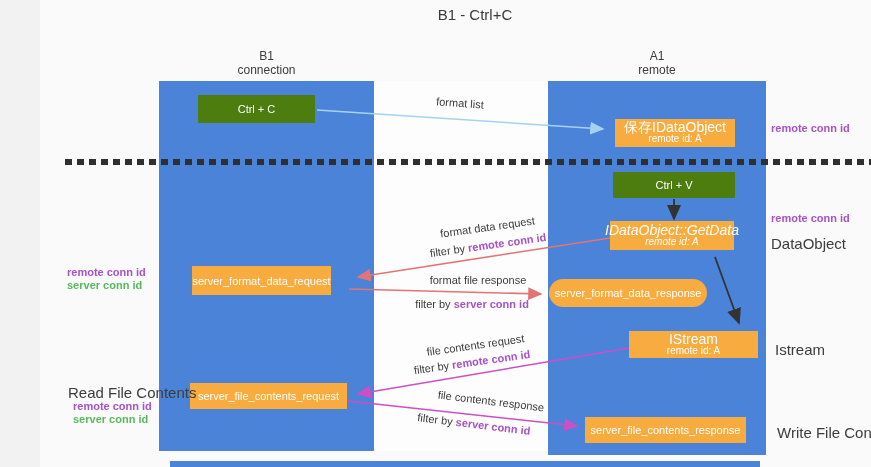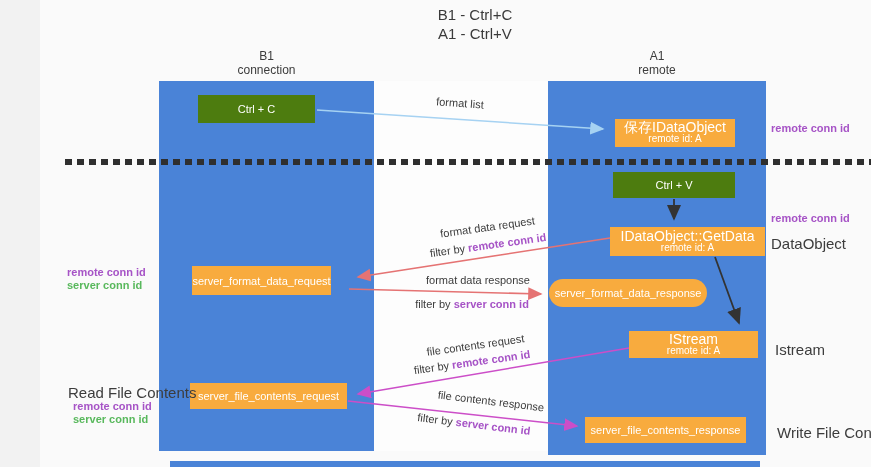--- a/index.html
+++ b/index.html
@@ -61,21 +61,20 @@
   svg.arrows{position:absolute;left:0;top:0;pointer-events:none;}
   .bottom-strip{position:absolute;background:#4a83d7;}
 </style>
 </head>
 <body>
 
 <div class="canvas">
 
   <div class="title">
     <div>B1 - Ctrl+C</div>
-    <div>A1 - Ctrl+V</div>
   </div>
 
   <div class="col-header" style="left:119px;width:215px;">
     <div>B1</div>
     <div>connection</div>
   </div>
   <div class="col-header" style="left:508px;width:218px;">
     <div>A1</div>
     <div>remote</div>
   </div>
@@ -117,21 +116,21 @@
 
   <div class="node orange" style="left:575px;top:119px;width:120px;height:28px;">
     <div class="l1">保存IDataObject</div>
     <div class="l2">remote id: A</div>
   </div>
 
   <div class="node green single" style="left:573px;top:172px;width:122px;height:26px;">
     <div>Ctrl + V</div>
   </div>
 
-  <div class="node orange" style="left:570px;top:227px;width:155px;height:29px;">
+  <div class="node orange" style="left:570px;top:221px;width:124px;height:29px;font-style:italic;">
     <div class="l1">IDataObject::GetData</div>
     <div class="l2">remote id: A</div>
   </div>
 
   <div class="node orange single" style="left:152px;top:266px;width:139px;height:29px;">
     <div>server_format_data_request</div>
   </div>
 
   <div class="node orange single" style="left:509px;top:279px;width:158px;height:28px;border-radius:14px;">
     <div>server_format_data_response</div>
@@ -150,21 +149,21 @@
     <div>server_file_contents_response</div>
   </div>
 
   <div class="edge-label rot-slight" style="left:355px;top:97px;width:130px;">format list</div>
 
   <div class="edge-label rot-neg" style="left:380px;top:221px;width:135px;">format data request</div>
   <div class="edge-label rot-neg" style="left:378px;top:239px;width:140px;">
     <span>filter by </span><span class="purple-b">remote conn id</span>
   </div>
 
-  <div class="edge-label" style="left:378px;top:274px;width:120px;">format data response</div>
+  <div class="edge-label" style="left:378px;top:274px;width:120px;">format file response</div>
   <div class="edge-label" style="left:372px;top:298px;width:120px;">
     <span>filter by </span><span class="purple-b">server conn id</span>
   </div>
 
   <div class="edge-label rot-neg" style="left:378px;top:339px;width:115px;">file contents request</div>
   <div class="edge-label rot-neg" style="left:362px;top:356px;width:140px;">
     <span>filter by </span><span class="purple-b">remote conn id</span>
   </div>
 
   <div class="edge-label rot-pos" style="left:392px;top:395px;width:118px;">file contents response</div>

